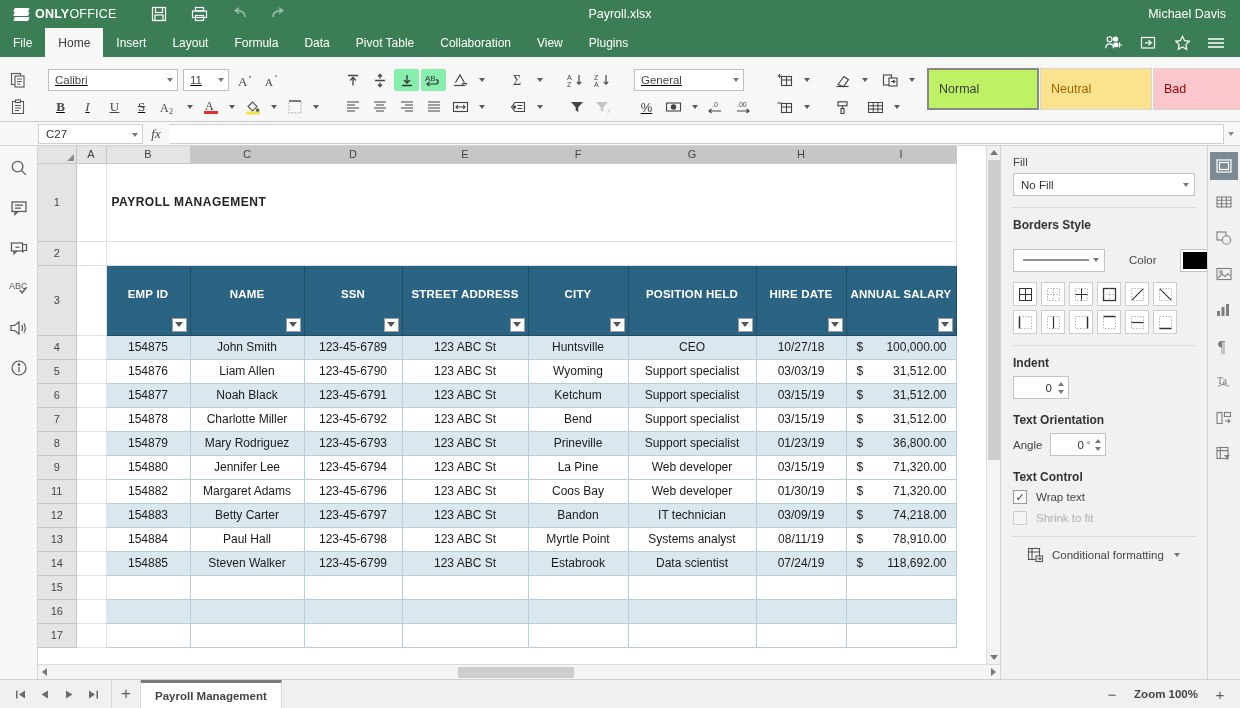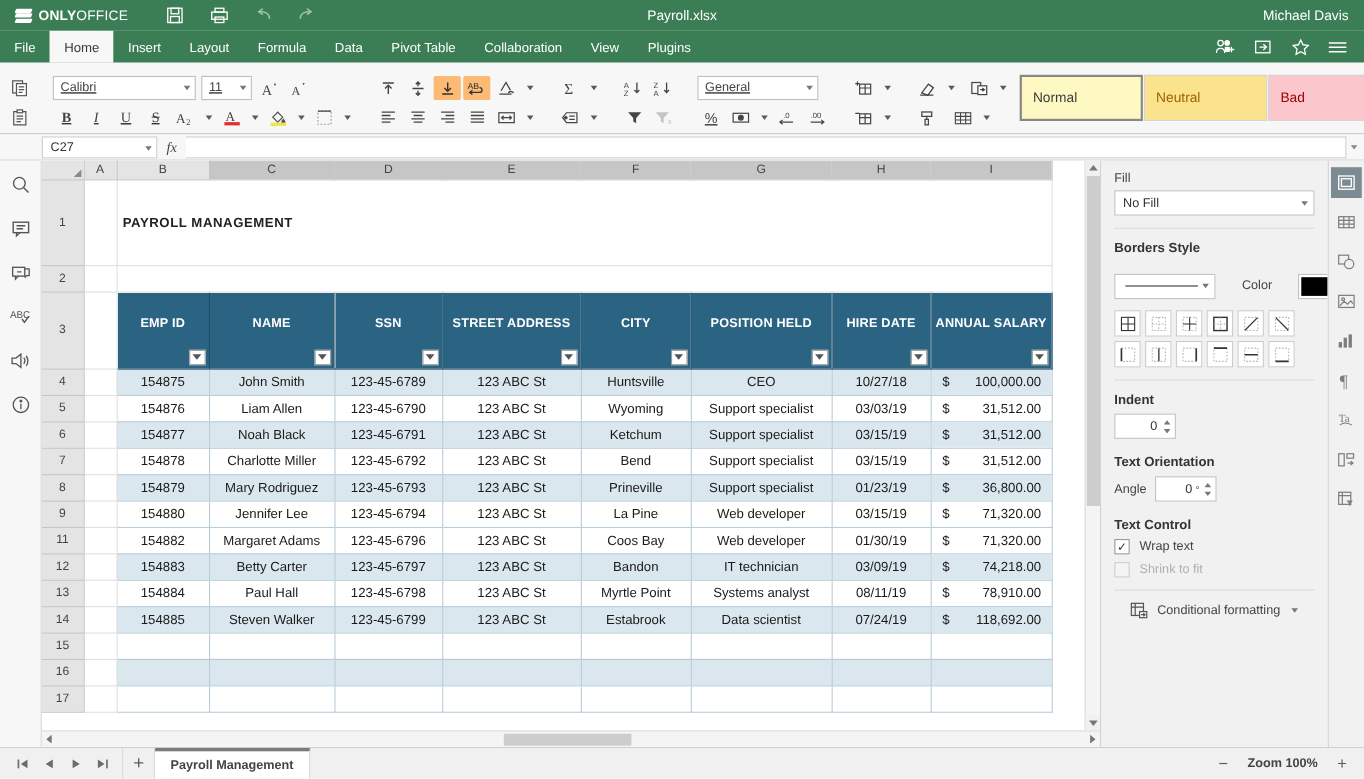--- a/index.html
+++ b/index.html
@@ -45,42 +45,42 @@
     display: flex; align-items: center; flex: none; position: relative;
   }
   .rgroup { display: flex; align-items: flex-start; height: 100%; padding: 12px 5px; text-decoration: underline; }
   .rsep { width: 1px; height: 44px; background: #d8d8d8; margin: 0 4px; }
   .rcol { display: flex; flex-direction: column; justify-content: center; gap: 5px; }
   .rrow { display: flex; align-items: center; gap: 2px; }
   .ibtn {
     width: 25px; height: 22px; display: flex; align-items: center; justify-content: center;
     cursor: pointer; border: 1px solid transparent; border-radius: 2px; color: #444;
   }
-  .ibtn.on { background: #fdba74; }
+  .ibtn.on { background: #86efac; }
   .ibtn.dis { opacity: .35; }
   .caret { width: 13px; height: 22px; display: flex; align-items: center; justify-content: center; cursor: pointer; }
   .caret::after { content: ""; border-left: 3.5px solid transparent; border-right: 3.5px solid transparent; border-top: 4px solid #5a5a5a; }
   .combo {
     height: 22px; border: 1px solid #bfbfbf; background: #fff; display: flex; align-items: center;
     padding: 0 4px 0 6px; font-size: 11.5px; color: #444; cursor: pointer;
   }
   .combo .txt { flex: 1; white-space: nowrap; overflow: hidden; }
   .combo .cv { margin-left: 4px; }
   .cv::after { content: ""; display: block; border-left: 3.5px solid transparent; border-right: 3.5px solid transparent; border-top: 4px solid #777; }
   .font-name { width: 130px; }
   .font-size { width: 46px; }
   .numfmt { width: 110px; }
 
   
   .styles { display: flex; align-items: center; height: 100%; padding-left: 4px; }
   .style-card {
     width: 112px; height: 42px; border: 1px solid #d5d5d5; margin-right: 1px;
     display: flex; align-items: center; padding-left: 10px; font-size: 12.5px; cursor: pointer;
   }
-  .style-card.normal { background: #fef9c3; color: #3b3b3b; border: 2px solid #888; }
+  .style-card.normal { background: #bef264; color: #3b3b3b; border: 2px solid #888; }
   .style-card.neutral { background: #fbe28c; color: #9c6500; }
   .style-card.bad { background: #fbc7cd; color: #9c0006; }
 
   
   .formulabar { height: 24px; background: #f7f7f7; display: flex; align-items: center; border-bottom: 1px solid #d3d3d3; flex: none; }
   .namebox {
     width: 105px; margin-left: 38px; height: 20px; background: #fff; border: 1px solid #cfcfcf;
     display: flex; align-items: center; padding: 0 4px 0 7px; font-size: 11.5px; color: #333;
   }
   .namebox .txt { flex: 1; }

